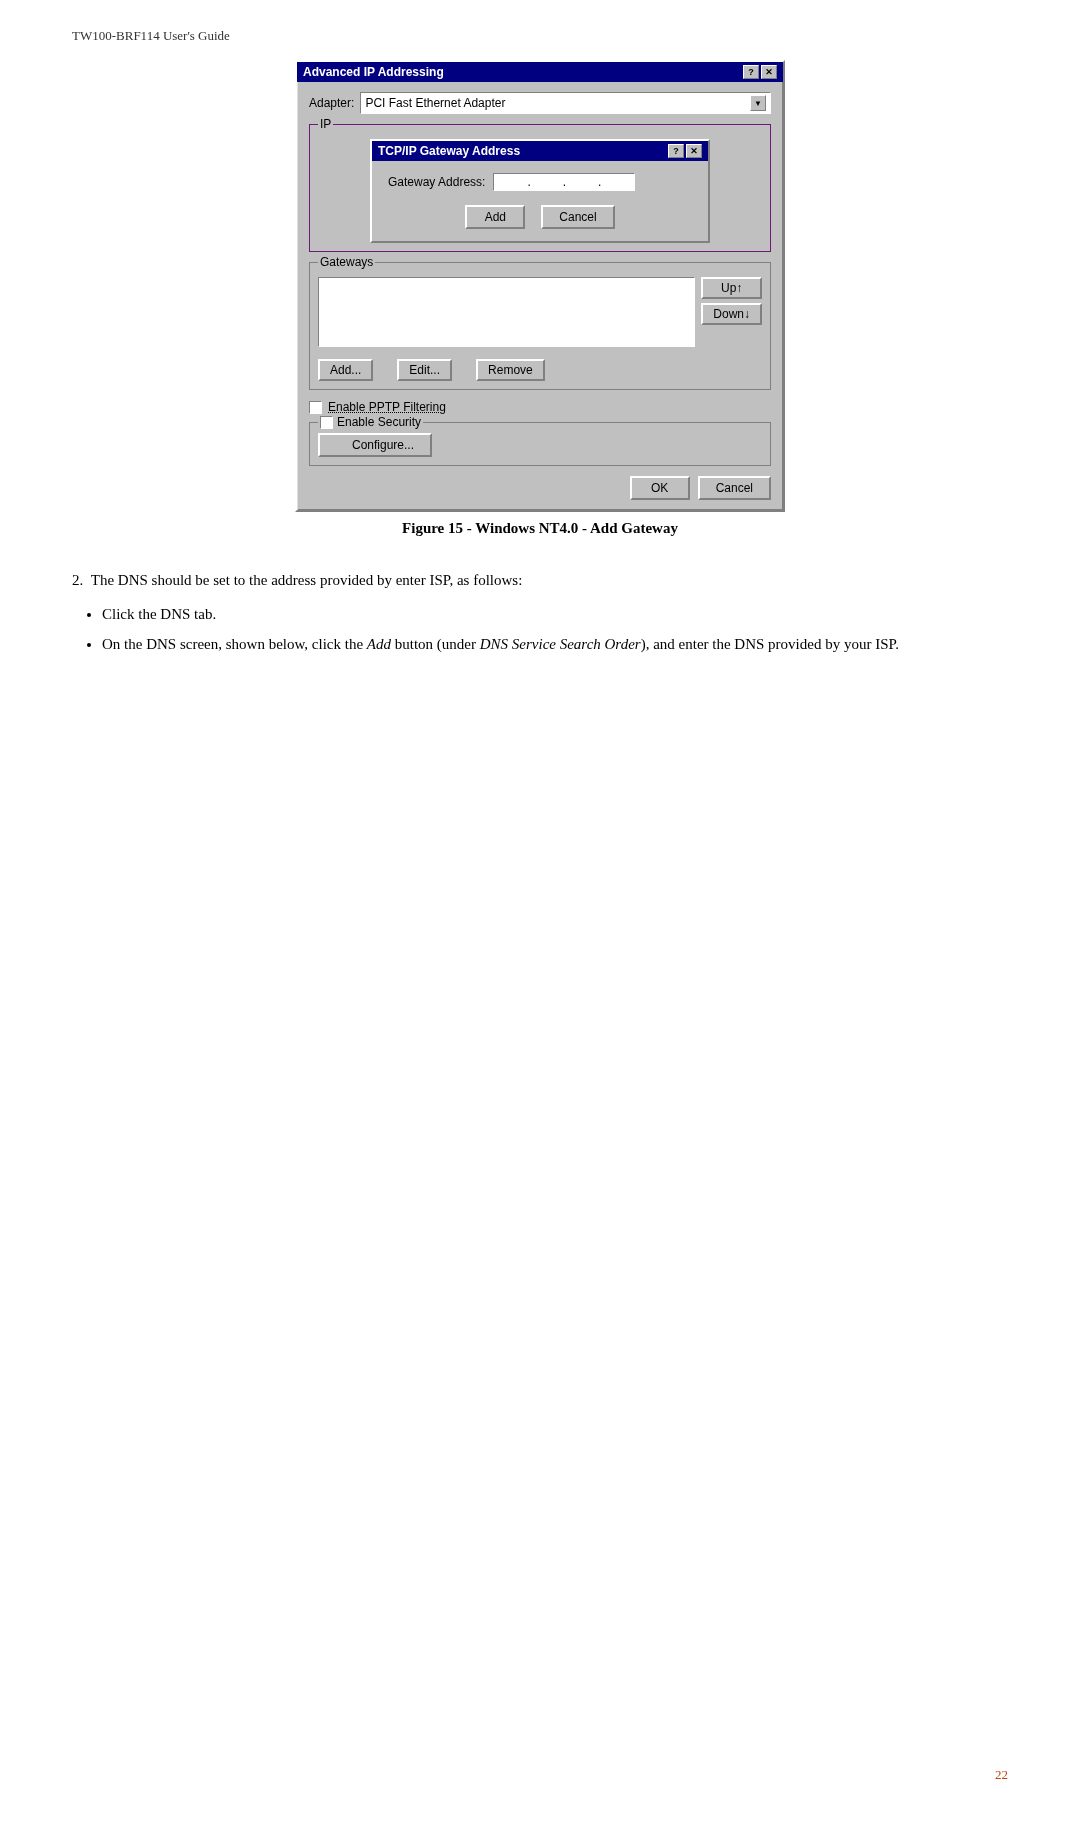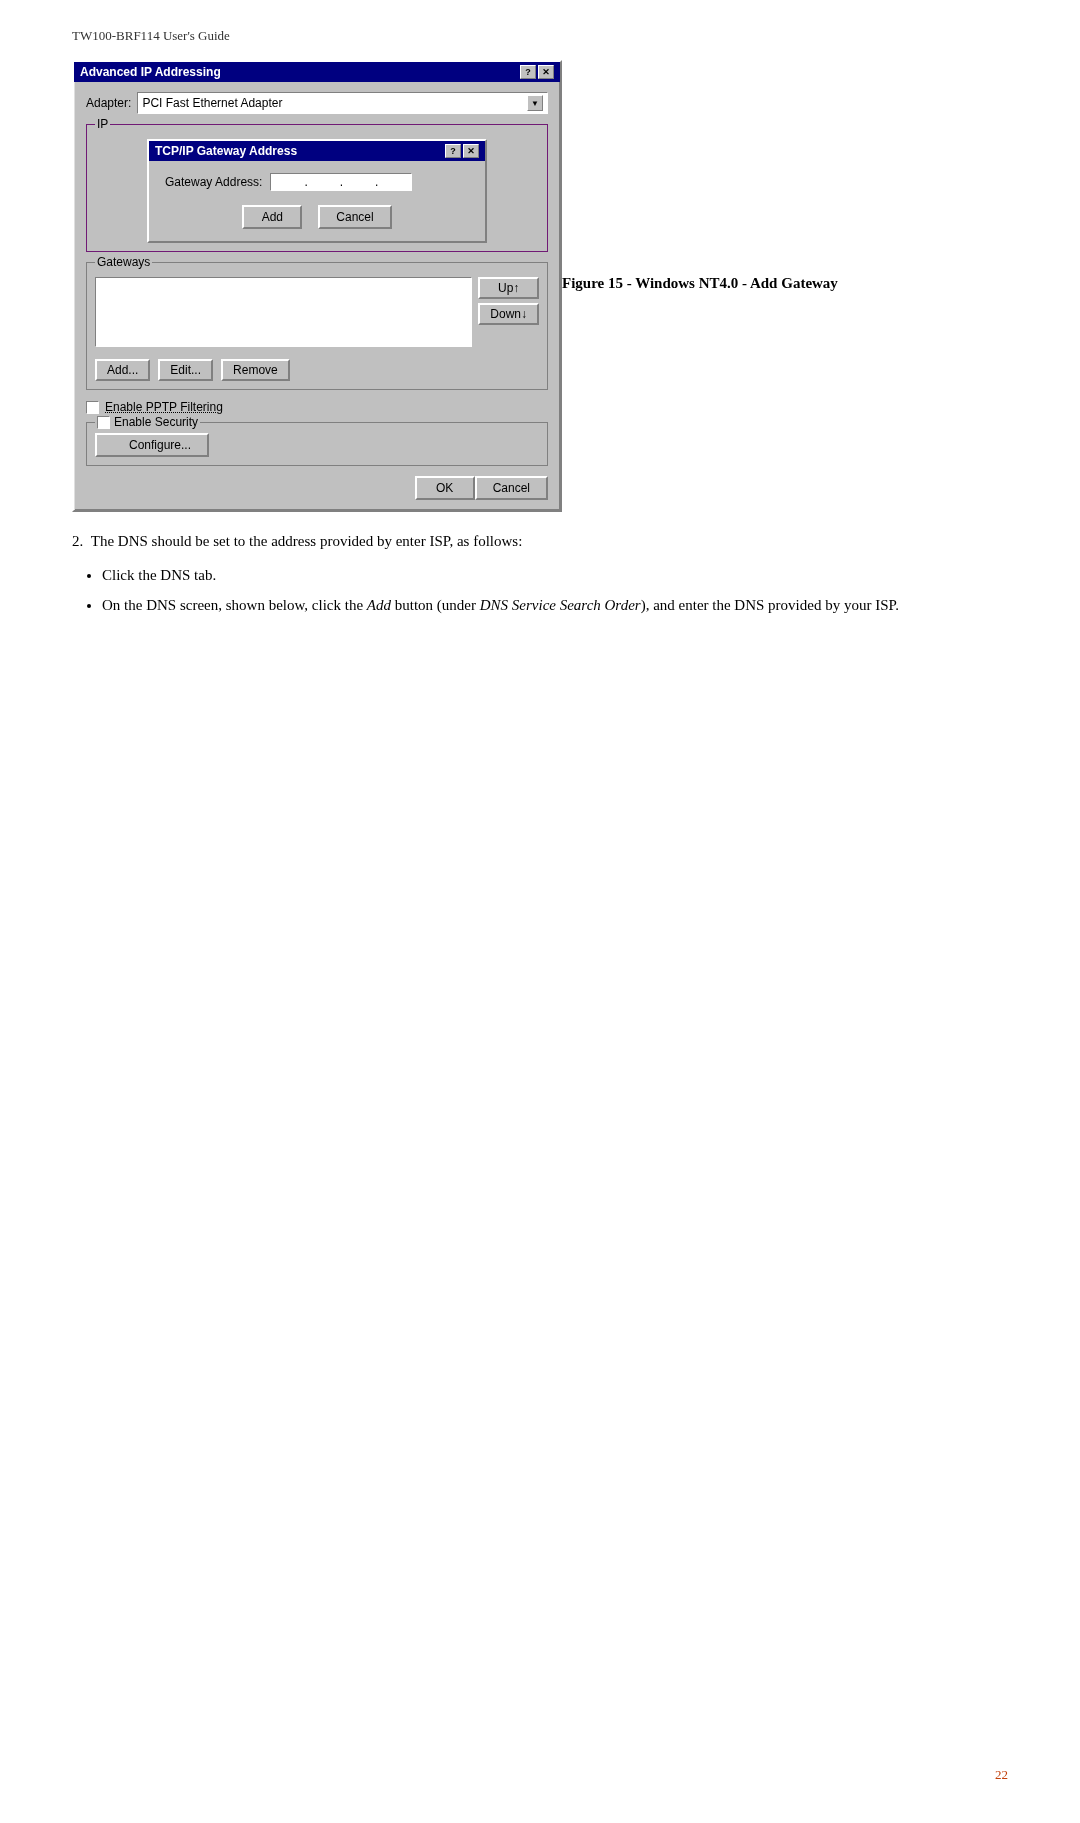--- a/index.html
+++ b/index.html
@@ -32,21 +32,21 @@
     .content-area {
       position: absolute;
       top: 60px;
       left: 72px;
       right: 72px;
     }
 
     
     .figure-container {
       display: flex;
-      flex-direction: row;
+      flex-direction: column;
       align-items: center;
       margin-bottom: 18px;
     }
 
     
     .win-dialog {
       background: #c0c0c0;
       border: 2px solid;
       border-color: #ffffff #808080 #808080 #ffffff;
       box-shadow: inset 1px 1px 0 #dfdfdf, inset -1px -1px 0 #7f7f7f;
@@ -263,21 +263,21 @@
     }
 
     .gateways-side-btns {
       display: flex;
       flex-direction: column;
       gap: 4px;
     }
 
     .gateways-bottom-btns {
       display: flex;
-      gap: 8px;
+      gap: 24px;
       margin-top: 6px;
     }
 
     .win-btn-sm {
       background: #c0c0c0;
       border: 2px solid;
       border-color: #ffffff #808080 #808080 #ffffff;
       padding: 2px 10px;
       font-size: 12px;
       font-family: Arial, sans-serif;
@@ -328,20 +328,21 @@
       gap: 4px;
     }
 
     .security-content {
       padding: 10px 8px 8px 8px;
     }
 
     .ok-cancel-row {
       display: flex;
       justify-content: flex-end;
+      gap: 8px;
       margin-top: 8px;
     }
 
     
     .figure-caption {
       font-size: 15px;
       font-weight: bold;
       text-align: center;
       margin-top: 8px;
       margin-bottom: 14px;

